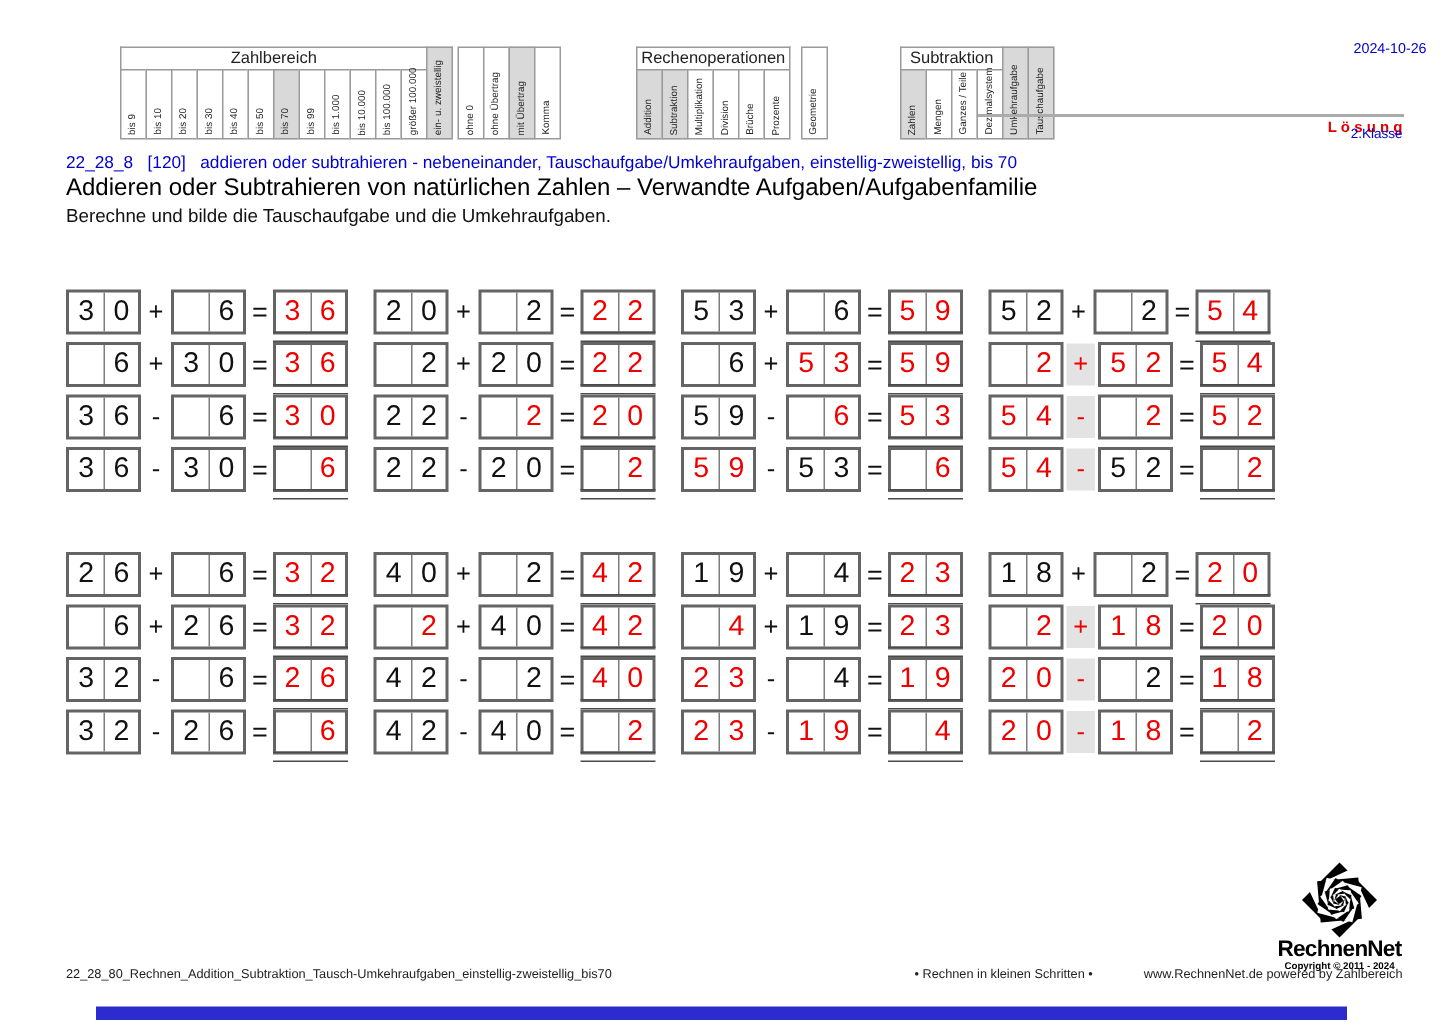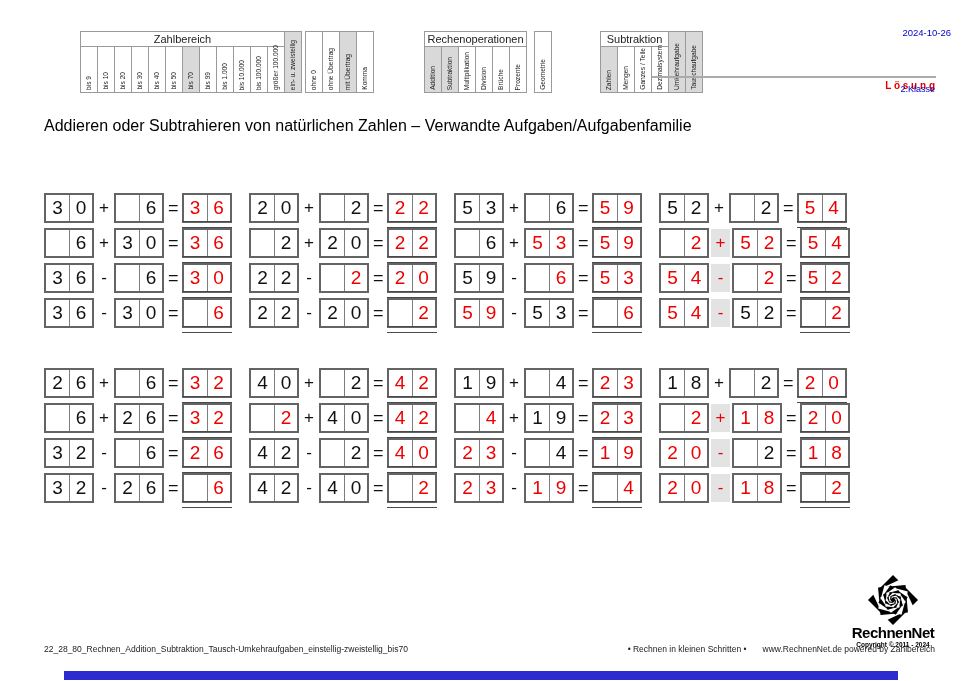--- a/index.html
+++ b/index.html
@@ -62,21 +62,21 @@
   .eqs { font-size:18px; margin:0 3px 0 4px; color:#111; }
   .red { color:#ee0000; }
   .blk { color:#111; }
 
   
   .logo { position:absolute; right:28px; top:574px; width:84px; text-align:center; }
   .logo svg { display:block; margin:0 auto; }
   .logoname { font-size:15px; font-weight:bold; color:#000; letter-spacing:-0.5px; margin-top:-2px; }
   .logocopy { font-size:6.5px; font-weight:bold; color:#000; }
   .fileline { position:absolute; left:44px; top:644px; font-size:8.5px; color:#222;text-align:center; }
-  .footright { position:absolute; right:28px; top:644px; display:flex; gap:16px; font-size:8.5px; color:#222; }
+  .footright { position:absolute; right:28px; top:644px; display:flex; gap:34px; font-size:8.5px; color:#222; }
   .bottombar { position:absolute; left:64px; top:671px; width:834px; height:9px; background:#2b2bd0; }
 </style>
 </head>
 <body>
 
 <div class="page">
 
   <div class="htable" id="htable">
       <div class="hgroup">
         <div class="gtitle">Zahlbereich</div>
@@ -187,21 +187,23 @@
       <div class="hcell tall hl">
         <span class="vtext">Tauschaufgabe</span>
       </div>
     </div>
 
   <div class="date">2024-10-26</div>
   <div class="topline"></div>
   <div class="loesung">L ö s u n g</div>
   <div class="grade">2.Klasse</div>
 
+  <div class="codeline">22_28_8   [120]   addieren oder subtrahieren - nebeneinander, Tauschaufgabe/Umkehraufgaben, einstellig-zweistellig, bis 70</div>
   <div class="title">Addieren oder Subtrahieren von natürlichen Zahlen – Verwandte Aufgaben/Aufgabenfamilie</div>
+  <div class="instr">Berechne und bilde die Tauschaufgabe und die Umkehraufgaben.</div>
 
   <div class="block" id="block1">
       <div class="eq">
         <div class="box">
           <div class="cell blk">3</div>
           <div class="cell blk">0</div>
         </div>
         <span class="op blk">+</span>
         <div class="box">
           <div class="cell blk"></div>

